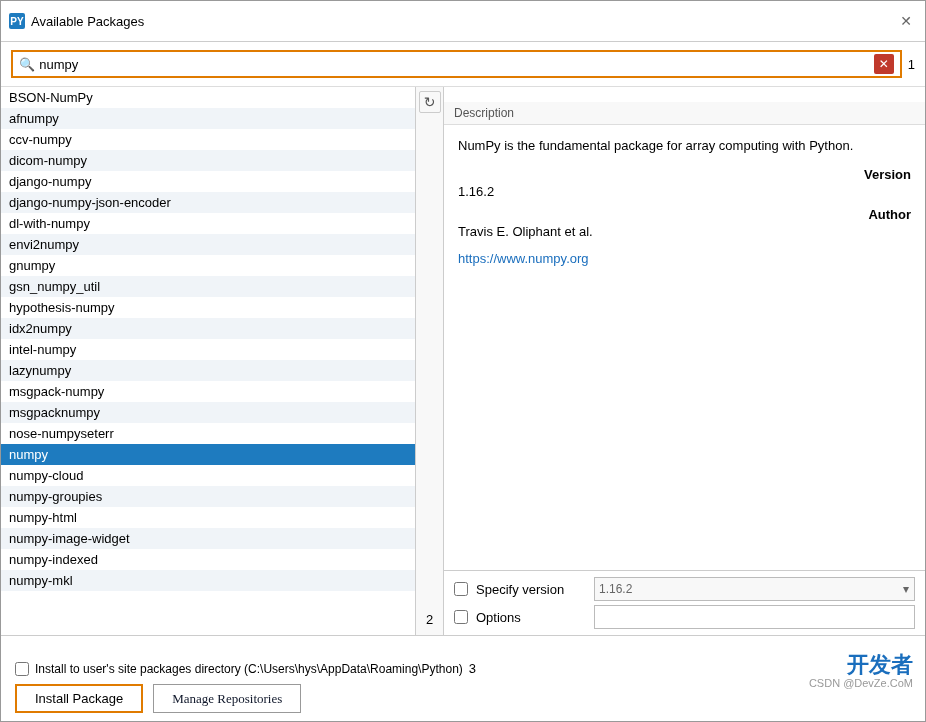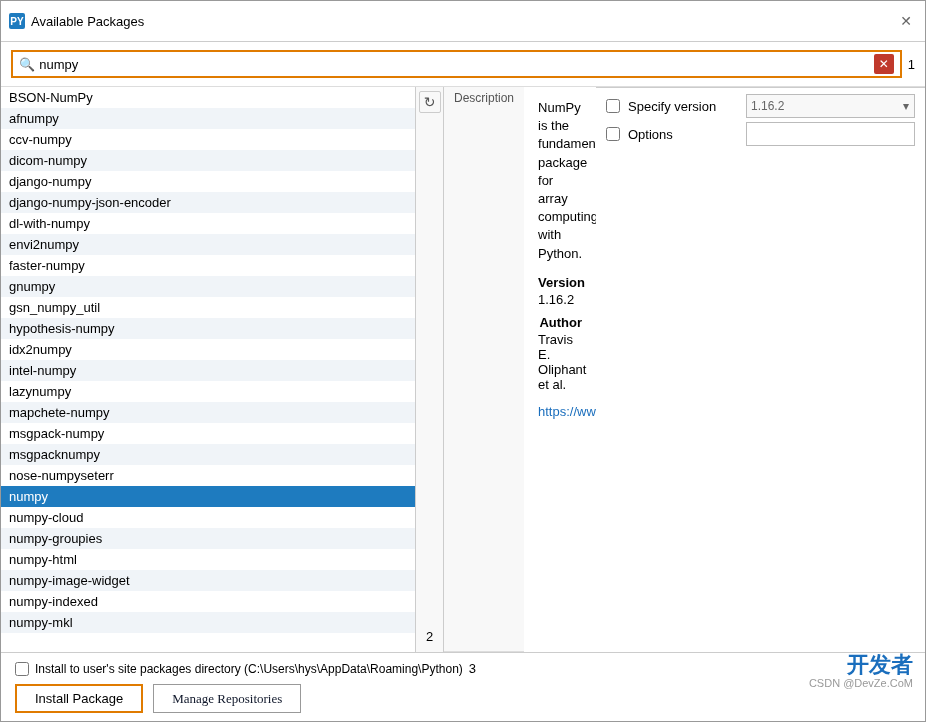--- a/index.html
+++ b/index.html
@@ -154,22 +154,23 @@
       background: #f0f4f8;
     }
     .package-item.selected {
       background: #1e7bbf;
       color: #fff;
     }
     
     .description-panel {
       flex: 1;
       display: flex;
-      flex-direction: row;
+      flex-direction: column;
       overflow: hidden;
+      margin-top: 15px;
     }
     .description-header {
       padding: 4px 10px;
       font-size: 12px;
       color: #555;
       border-bottom: 1px solid #ddd;
       background: #f8f8f8;
     }
     .description-content {
       flex: 1;
@@ -285,20 +286,21 @@
     .footer {
       border-top: 1px solid #ccc;
       padding: 8px 14px;
       background: #fff;
     }
     .footer-install-path {
       display: flex;
       align-items: center;
       gap: 6px;
       margin-bottom: 8px;
+      margin-top: 17px;
     }
     .footer-checkbox {
       width: 14px;
       height: 14px;
       cursor: pointer;
     }
     .footer-label {
       font-size: 12px;
       color: #000;
     }
@@ -379,28 +381,26 @@
       <div class="package-list" id="package-list">
 
       <div class="package-item">BSON-NumPy</div>
           <div class="package-item">afnumpy</div>
           <div class="package-item">ccv-numpy</div>
           <div class="package-item">dicom-numpy</div>
           <div class="package-item">django-numpy</div>
           <div class="package-item">django-numpy-json-encoder</div>
           <div class="package-item">dl-with-numpy</div>
           <div class="package-item">envi2numpy</div>
-          <div class="package-item">faster-numpy</div>
           <div class="package-item">gnumpy</div>
           <div class="package-item">gsn_numpy_util</div>
           <div class="package-item">hypothesis-numpy</div>
           <div class="package-item">idx2numpy</div>
           <div class="package-item">intel-numpy</div>
           <div class="package-item">lazynumpy</div>
-          <div class="package-item">mapchete-numpy</div>
           <div class="package-item">msgpack-numpy</div>
           <div class="package-item">msgpacknumpy</div>
           <div class="package-item">nose-numpyseterr</div>
           <div class="package-item selected">numpy</div>
           <div class="package-item">numpy-cloud</div>
           <div class="package-item">numpy-groupies</div>
           <div class="package-item">numpy-html</div>
           <div class="package-item">numpy-image-widget</div>
           <div class="package-item">numpy-indexed</div>
           <div class="package-item">numpy-mkl</div>

